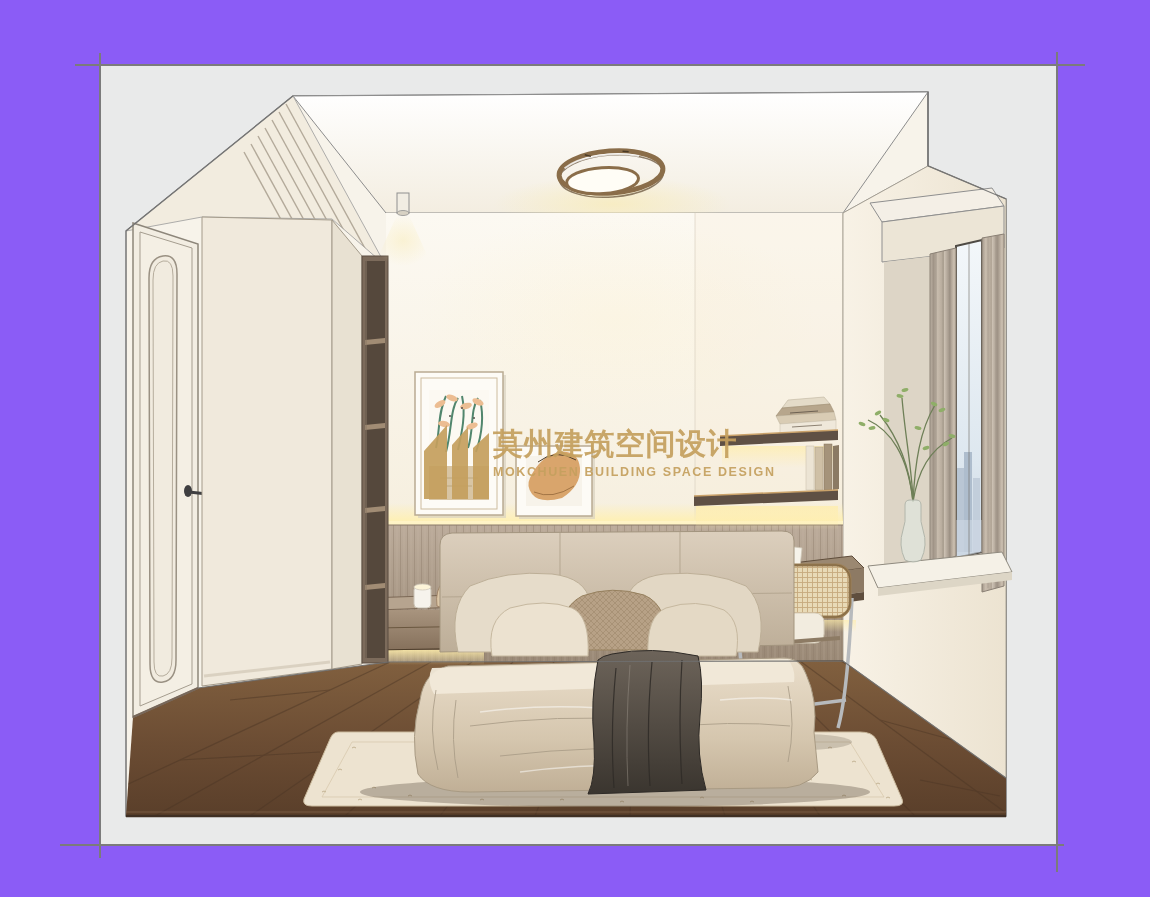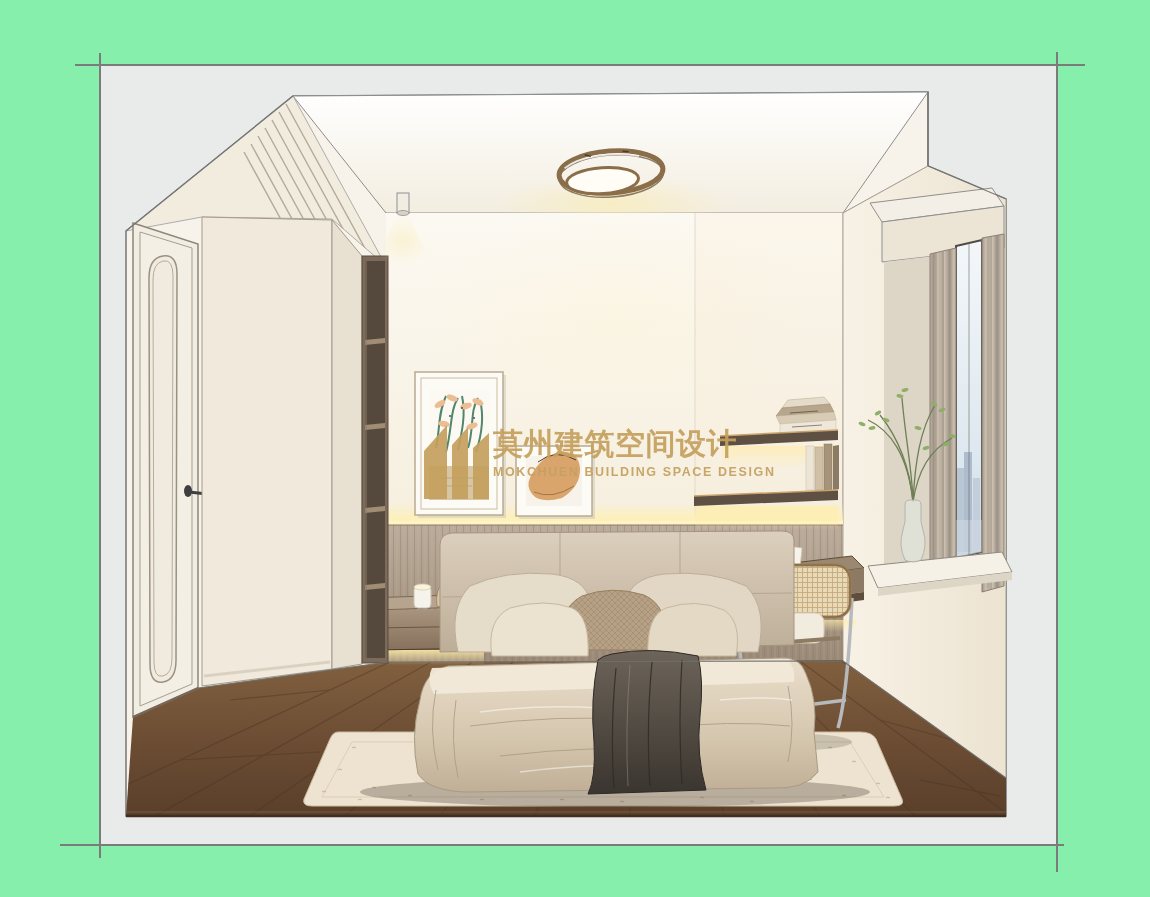--- a/index.html
+++ b/index.html
@@ -1,16 +1,16 @@
 <!DOCTYPE html>
 <html><head>
 <meta charset="utf-8">
 <style>
   html,body{margin:0;padding:0;background:#ffffff;}
-  .canvas{position:relative;width:1150px;height:897px;background:#86efac;overflow:hidden;
+  .canvas{position:relative;width:1150px;height:897px;background:#8b5cf6;overflow:hidden;
           font-family:"Liberation Sans", sans-serif;}
   svg text{font-family:"Liberation Sans", sans-serif;}
   .wm-cn{font-weight:700;}
   .wm-en{font-weight:700;}
 </style>
 </head>
 <body>
 
 <div class="canvas">
 <svg width="1150" height="897" viewBox="0 0 1150 897">

